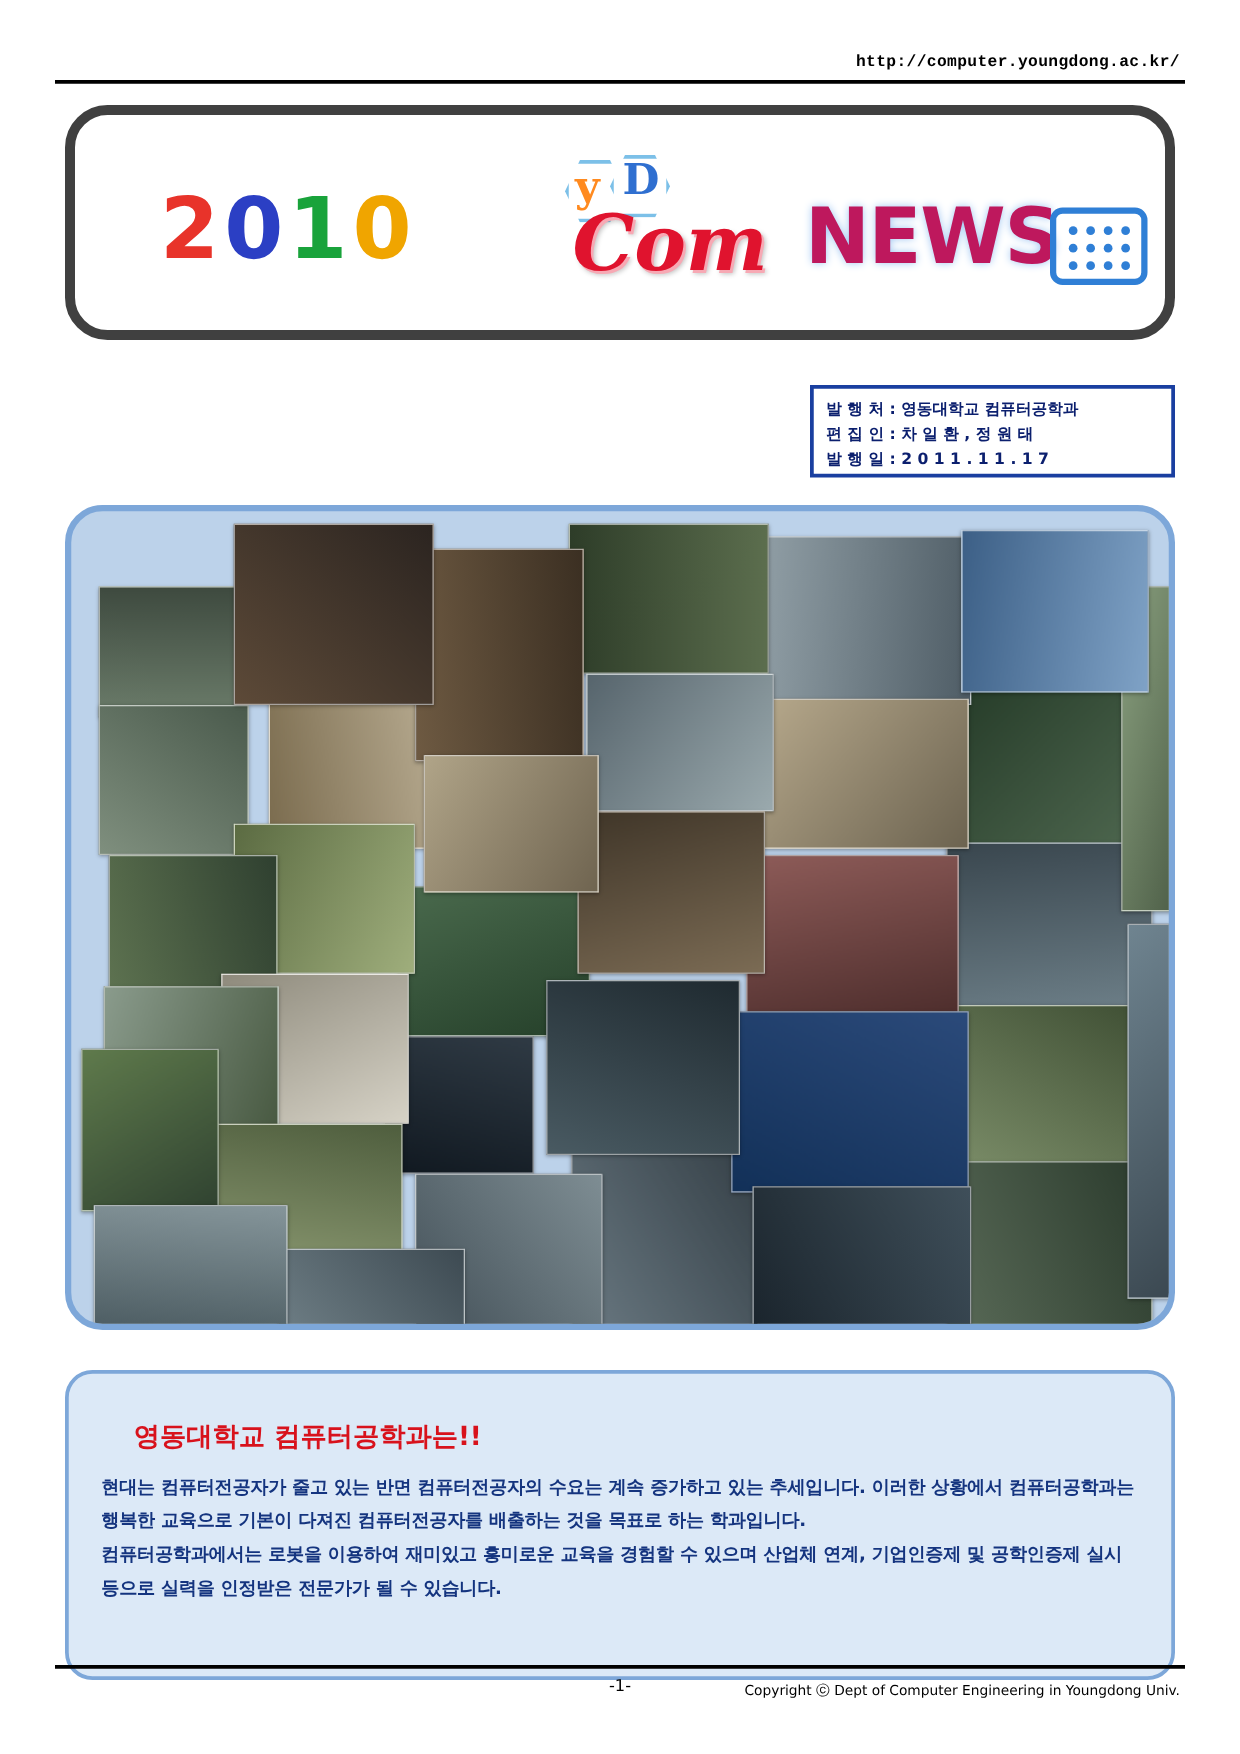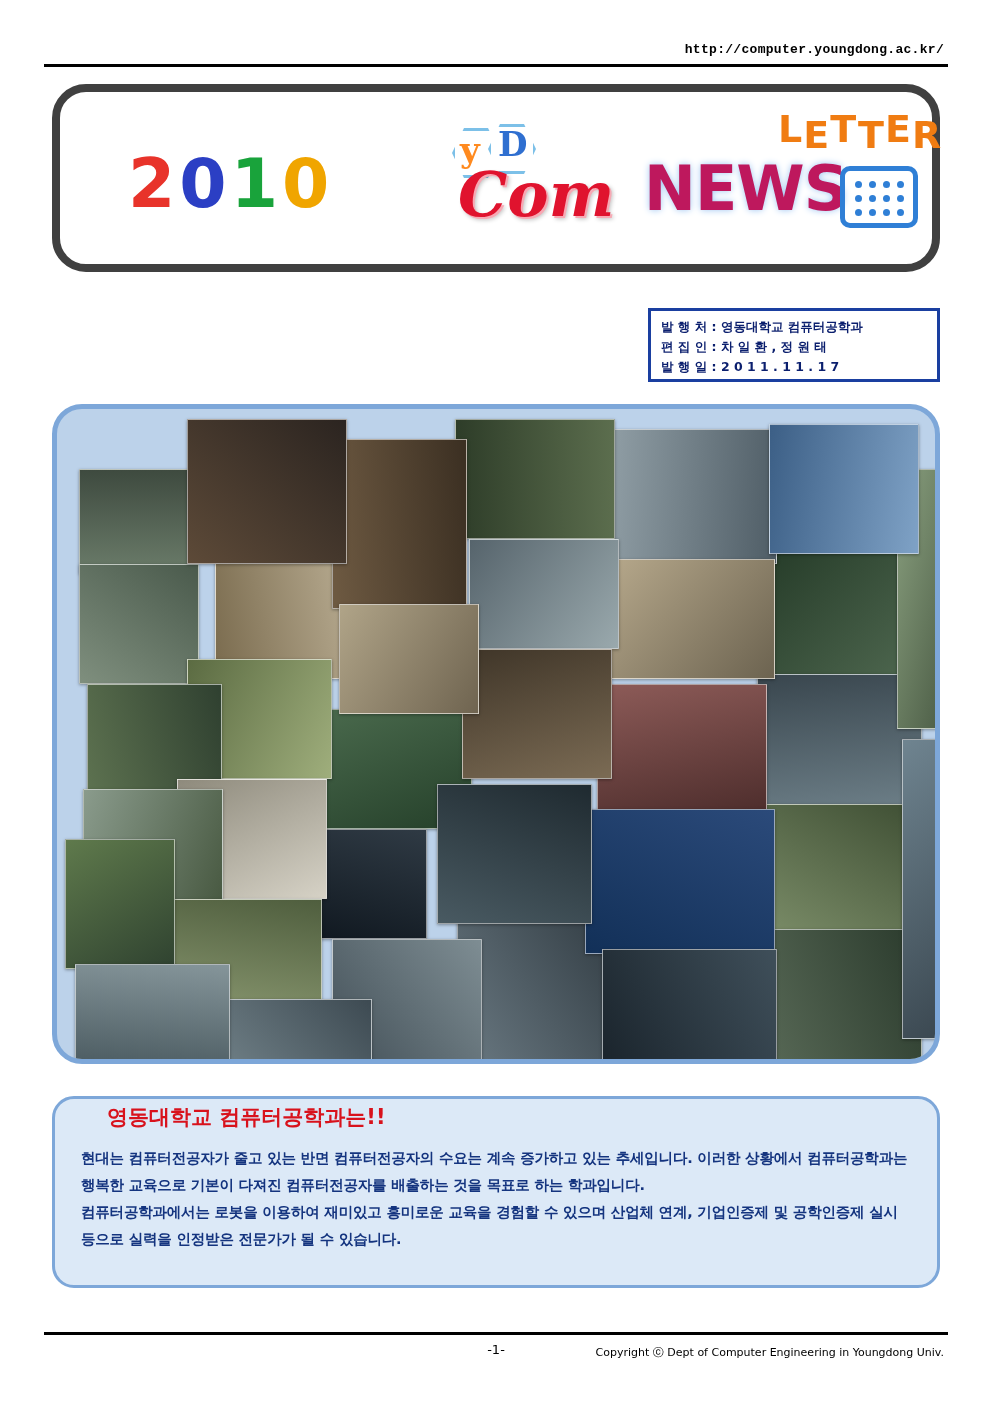--- a/index.html
+++ b/index.html
@@ -193,26 +193,26 @@
     border: 1px solid rgba(255,255,255,0.55);
     box-sizing: border-box;
   }
 
   
   .introbox {
     position: absolute;
     top: 1096px;
     left: 52px;
     width: 888px;
-    height: 192px;
+    height: 248px;
     border: 3px solid #7da7d9;
     border-radius: 22px;
     background: #dce9f7;
     box-sizing: border-box;
-    padding: 0 26px;
+    padding: 32px 26px;
   }
   .intro-title {
     font-family: "DejaVu Sans", sans-serif;
     font-size: 21px;
     font-weight: bold;
     color: #d8121c;
     margin: 4px 0 14px 26px;
   }
   .intro-p {
     font-family: "DejaVu Sans", sans-serif;
@@ -265,23 +265,20 @@
   <div class="yd-badge">
     <div class="yd-hex a"></div>
     <div class="yd-hex b"></div>
     <div class="yd-y">y</div>
     <div class="yd-d">D</div>
   </div>
 
   <div class="mast-com">Com</div>
   <div class="mast-news">NEWS</div>
 
-  <div class="mast-letter">
-    <span>L</span><span>E</span><span>T</span><span>T</span><span>E</span><span>R</span>
-  </div>
 
   <div class="mast-dotbox" id="dotbox">
       <i style="left: 10px; top: 10px;"></i>
       <i style="left: 24px; top: 10px;"></i>
       <i style="left: 38px; top: 10px;"></i>
       <i style="left: 52px; top: 10px;"></i>
       <i style="left: 10px; top: 24px;"></i>
       <i style="left: 24px; top: 24px;"></i>
       <i style="left: 38px; top: 24px;"></i>
       <i style="left: 52px; top: 24px;"></i>

